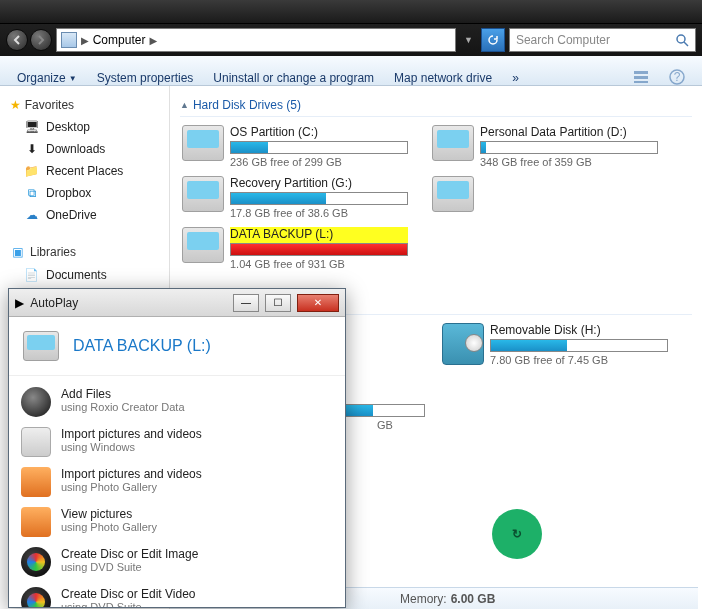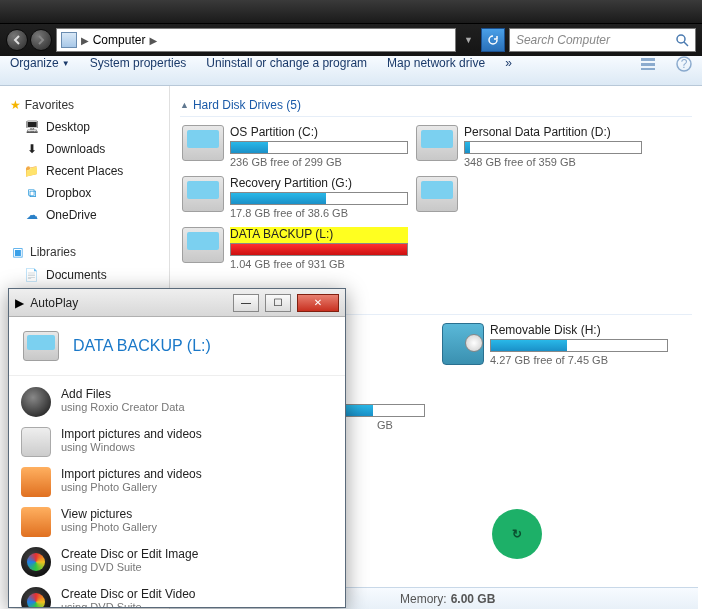--- a/index.html
+++ b/index.html
@@ -9,43 +9,43 @@
 .titlebar{height:24px;background:linear-gradient(#3a3a3a,#1a1a1a);border-bottom:1px solid #000;display:flex;align-items:center;padding:0 10px;color:#aaa}
 
 
 .navrow{height:32px;background:linear-gradient(#202020,#141414);display:flex;align-items:center;padding:0 6px;gap:4px}
 .navbtn{width:22px;height:22px;border-radius:50%;background:radial-gradient(circle at 35% 30%,#777,#2a2a2a);border:1px solid #0a0a0a;display:flex;align-items:center;justify-content:center;color:#ccc}
 .nav-pair{display:flex;gap:2px}
 .breadcrumb{flex:0 0 auto;height:24px;background:#fff;border:1px solid #7a7a7a;display:flex;align-items:center;padding:0 4px;gap:4px;min-width:400px}
 .bc-icon{width:16px;height:16px;background:linear-gradient(#d9e8f6,#a8c8e8);border:1px solid #6a8cb0}
 .bc-sep{color:#555;font-size:10px}
 .refresh-sq{width:24px;height:24px;background:linear-gradient(#4aa0e8,#2a70b8);border:1px solid #1a5090;display:flex;align-items:center;justify-content:center;color:#fff}
-.searchbox{flex:1;height:24px;background:#fff;border:1px solid #7a7a7a;padding:0 6px;display:flex;align-items:center;color:#888;font-style:italic}
+.searchbox{flex:1;height:24px;background:#fff;border:1px solid #7a7a7a;padding:0 6px;display:flex;align-items:center;color:#888;}
 .searchbox svg{margin-left:auto}
 
 
-.toolbar{height:30px;background:linear-gradient(#f7fbff,#dce9f5);border-bottom:1px solid #b8c8d8;display:flex;align-items:flex-start;padding:0 10px;gap:20px;color:#1a3a6a}
+.toolbar{height:30px;background:linear-gradient(#f7fbff,#dce9f5);border-bottom:1px solid #b8c8d8;display:flex;align-items:flex-end;padding:0 17px;gap:20px;color:#1a3a6a}
 .toolbar .item{display:flex;align-items:center;gap:3px;cursor:default}
 .toolbar .arrow{font-size:8px}
 .toolbar .spacer{flex:1}
 .toolbar-icon{width:16px;height:16px;opacity:.6}
 
 
 .mainsplit{display:flex;height:calc(100% - 86px);background:#fff}
 .sidebar{width:170px;padding:8px 4px;border-right:1px solid #e0e0e0}
 .sidebar .group-hdr{display:flex;align-items:center;gap:4px;padding:4px 6px;color:#333}
 .sidebar .fav-star{color:#f5b400}
 .sidebar .entry{display:flex;align-items:center;gap:6px;padding:3px 6px 3px 20px;color:#222}
 .side-icon{width:16px;height:16px;display:flex;align-items:center;justify-content:center}
 
 .content{flex:1;padding:8px 10px;overflow:hidden;position:relative}
 .section-hdr{color:#1a5aa8;padding:4px 0;display:flex;align-items:center;gap:4px;border-bottom:1px solid #e6eef8;margin-bottom:6px}
 .section-hdr .tri{font-size:9px;color:#607890}
 
-.drive-grid{display:flex;flex-wrap:wrap;gap:4px 4px}
+.drive-grid{display:flex;flex-wrap:wrap;gap:4px 20px}
 .drive{width:230px;display:flex;gap:6px;padding:2px}
 .drive-icon{width:42px;height:36px;flex:0 0 auto;background:linear-gradient(#e8e8e8,#c8c8c8);border:1px solid #a0a0a0;border-radius:3px;position:relative}
 .drive-icon::after{content:"";position:absolute;inset:4px 4px 12px 4px;background:#7bd0f0;border-radius:2px}
 .drive-body{flex:1}
 .drive-name{color:#222;padding-bottom:2px}
 .drive-name.highlight{background:#ffff20}
 .bar{height:13px;border:1px solid #888;background:#fff;position:relative;margin-bottom:2px}
 .fill{position:absolute;inset:0;right:auto;background:linear-gradient(#29b8e8,#1a90c8)}
 .fill.red{background:linear-gradient(#ff3030,#cc1010)}
 .drive-free{color:#666;font-size:11px}
@@ -252,21 +252,21 @@
     </div>
 
     <div class="drive-grid" style="margin-left:260px">
       <div class="drive">
         <div class="removable-icon"></div>
         <div class="drive-body">
           <div class="drive-name">Removable Disk (H:)</div>
           <div class="bar">
               <div class="fill" style="width:43%"></div>
             </div>
-          <div class="drive-free">4.27 GB free of 7.45 GB</div>
+          <div class="drive-free">7.80 GB free of 7.45 GB</div>
         </div>
       </div>
     </div>
 
     <div style="position:absolute;left:175px;top:318px;width:80px">
       <div class="bar">
           <div class="fill" style="width:35%"></div>
         </div>
       <div class="drive-free partial" style="text-align:center">GB</div>
     </div>

